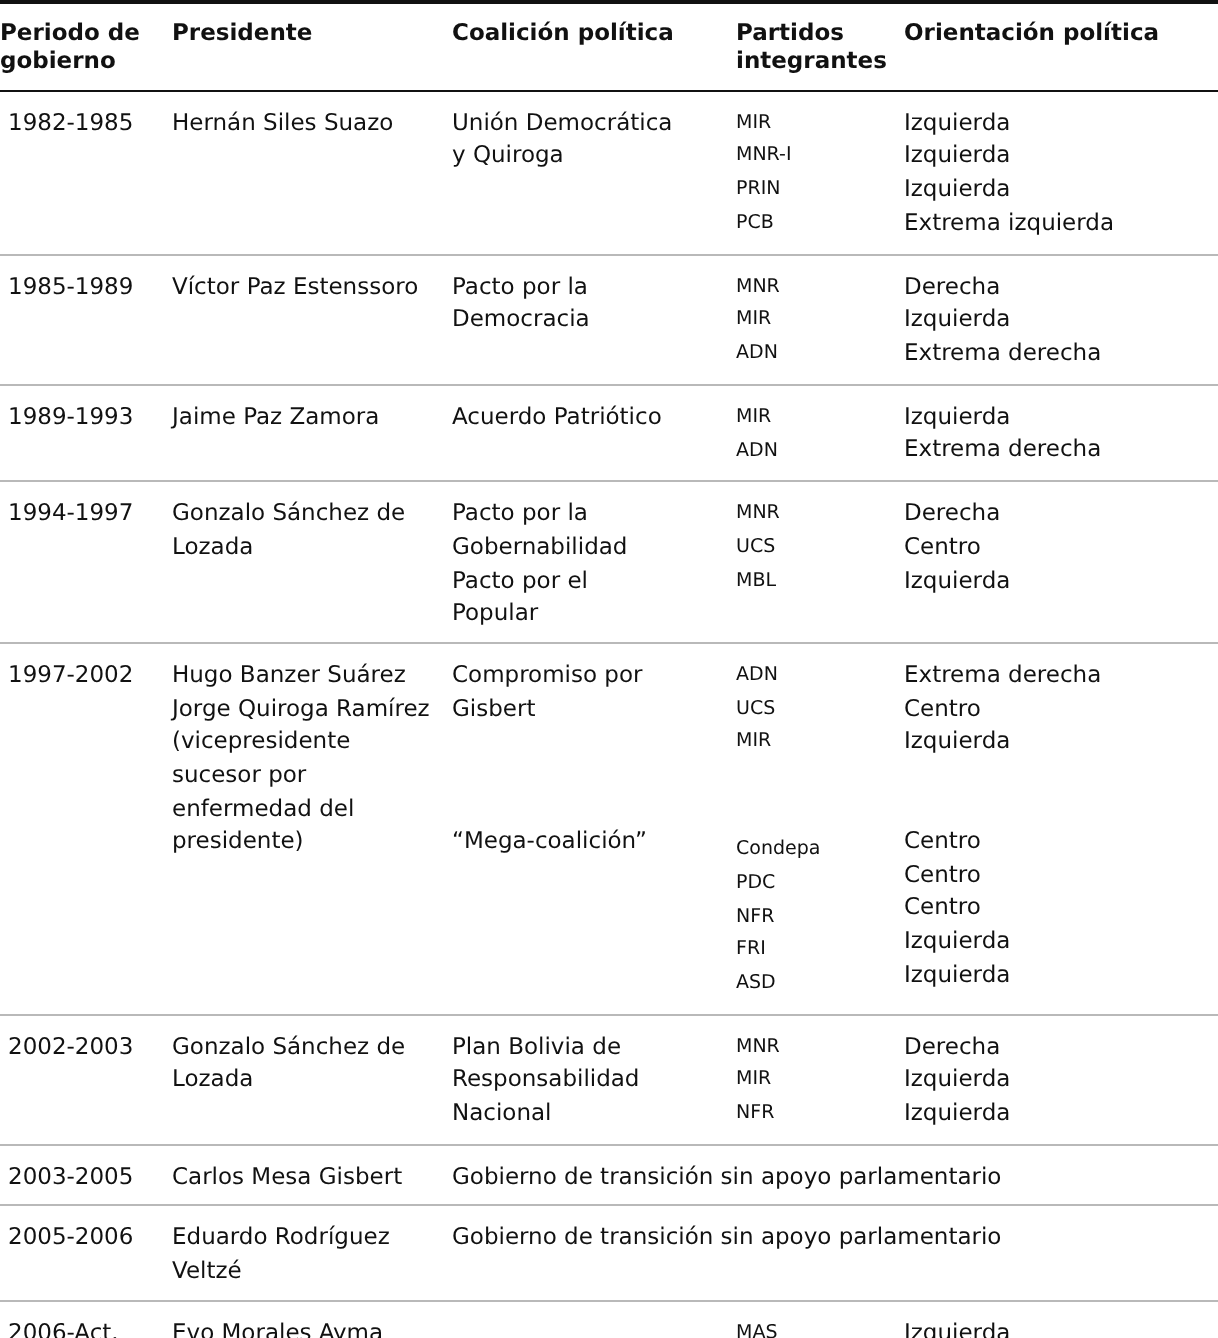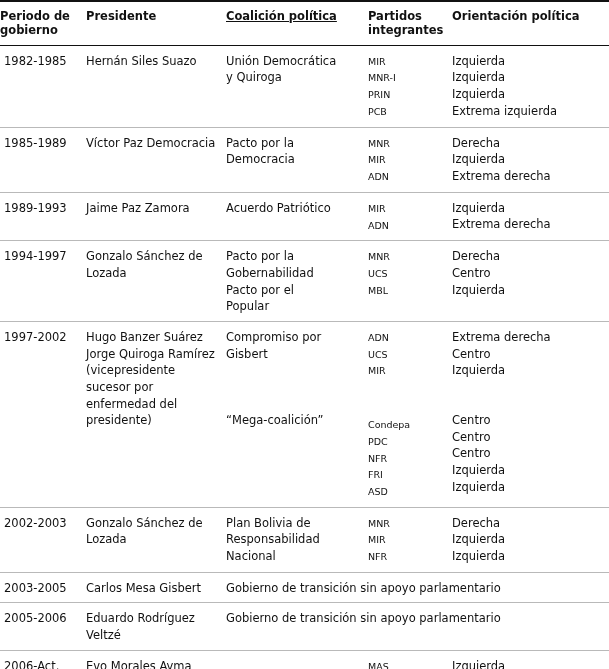--- a/index.html
+++ b/index.html
@@ -29,21 +29,21 @@
     vertical-align: top;
     font-size: 11.5px;
     font-weight: bold;
     line-height: 1.25;
     padding: 7px 4px 7px 0;
     border-top: 2px solid #111;
     border-bottom: 1.5px solid #111;
   }
   thead th.c-period { width: 82px; padding-left: 4px; margin-top: 28px; }
   thead th.c-president { width: 136px; }
-  thead th.c-coalition { width: 138px; text-align: center; text-decoration: underline; }
+  thead th.c-coalition { width: 138px; text-align: center; }
   thead th.c-parties { width: 80px; }
   thead th.c-orientation { width: 165px; }
 
   tbody td {
     vertical-align: top;
     font-size: 11.5px;
     line-height: 1.45;
     padding: 7px 4px 6px 0;
     border-bottom: 1px solid #b9b9b9;
   }
@@ -100,21 +100,21 @@
       <td class="orientation">
         <span class="line">Izquierda</span>
         <span class="line">Izquierda</span>
         <span class="line">Izquierda</span>
         <span class="line">Extrema izquierda</span>
       </td>
     </tr>
 
     <tr>
       <td class="period">1985-1989</td>
-      <td class="president">Víctor Paz Democracia</td>
+      <td class="president">Víctor Paz Estenssoro</td>
       <td class="coalition">
         <span class="line">Pacto por la</span>
         <span class="line">Democracia</span>
       </td>
       <td class="parties">
         <span class="line">MNR</span>
         <span class="line">MIR</span>
         <span class="line">ADN</span>
       </td>
       <td class="orientation">

